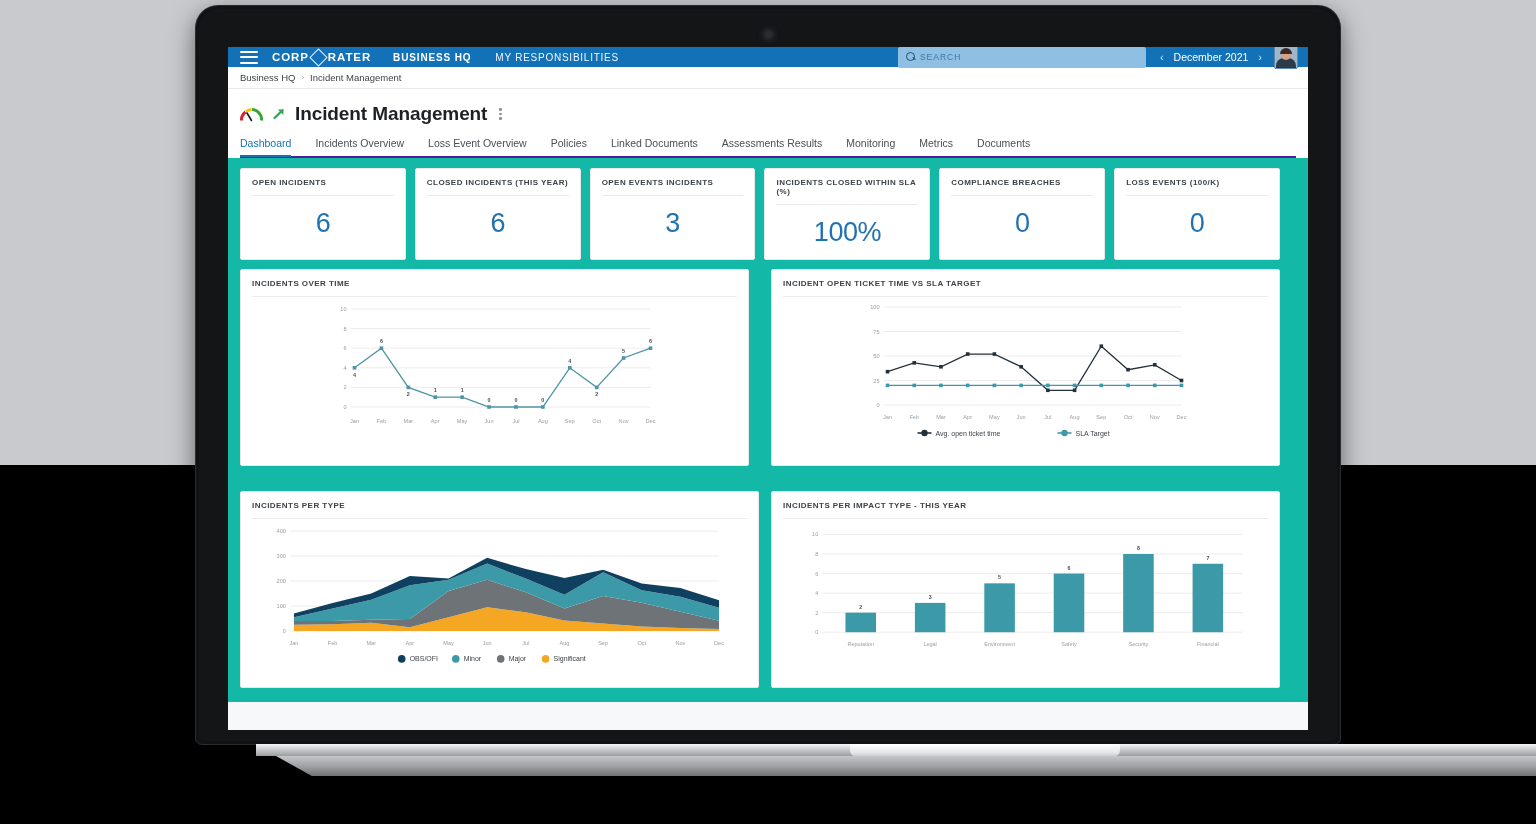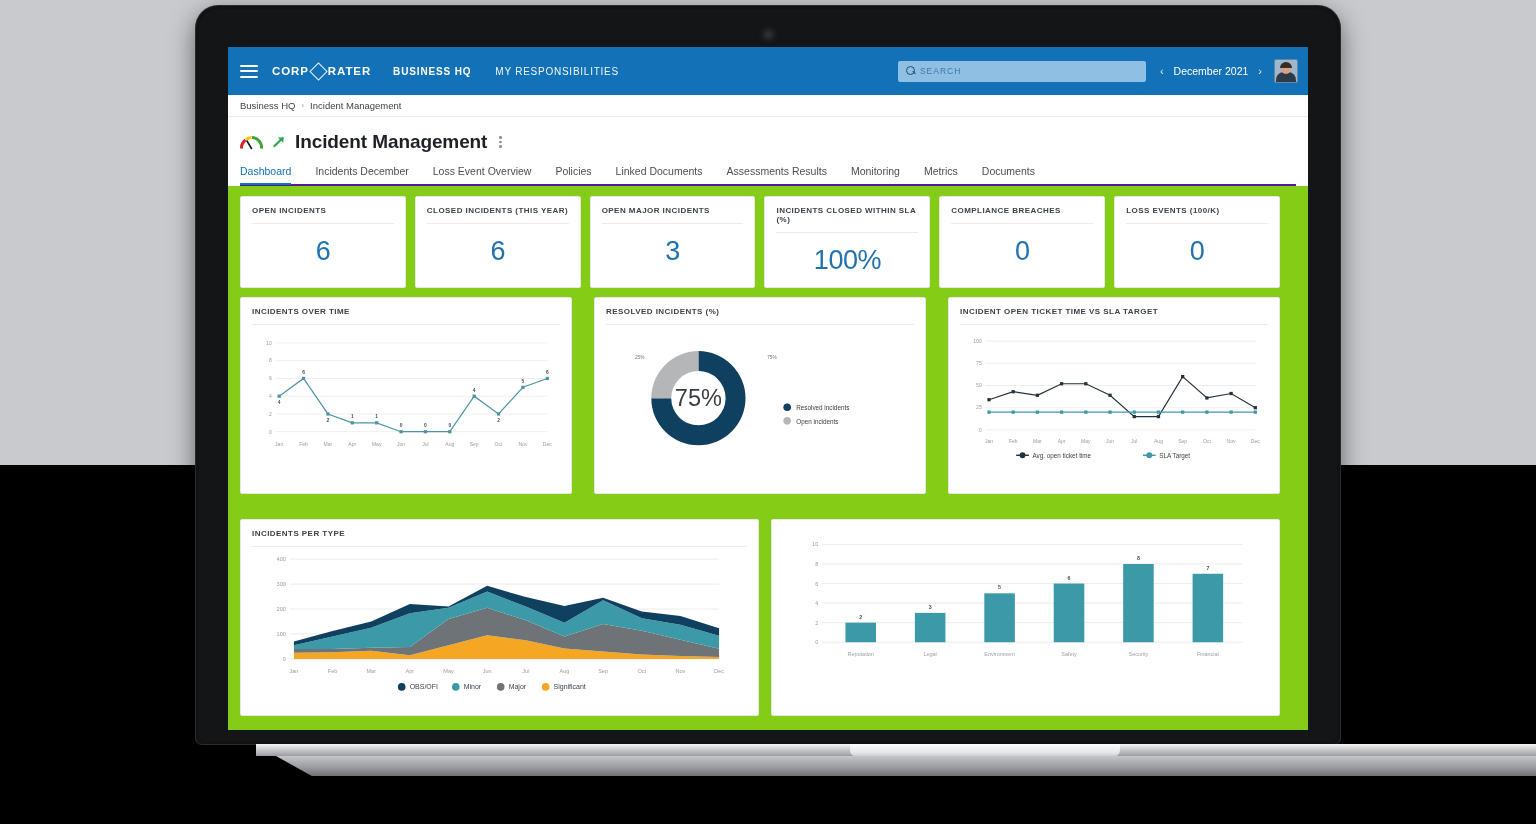--- a/index.html
+++ b/index.html
@@ -57,21 +57,21 @@
   }
   .base-body {
     position:absolute; left:20px; top:12px; width:1376px; height:20px;
     background: linear-gradient(180deg,#c4c6ca 0%, #9b9da1 55%, #6f7175 100%);
     border-radius: 0 0 10px 10px;
     clip-path: polygon(0 0, 100% 0, 97.4% 100%, 2.6% 100%);
   }
 
   
   .topbar {
-    position:relative; height:48px; background:#1271b7; display:flex; align-items:center;
+    position:relative; height:20px; background:#1271b7; display:flex; align-items:center;
     padding: 0 10px 0 12px; color:#fff;
   }
   .hamburger { width:18px; height:13px; display:flex; flex-direction:column; justify-content:space-between; cursor:pointer; margin-right:14px; }
   .hamburger span { display:block; height:2px; background:#fff; border-radius:1px; }
   .brand { display:flex; align-items:center; gap:4px; font-size:11.5px; font-weight:bold; letter-spacing:.9px; margin-right:22px; }
   .brand .diamond { width:13px; height:13px; border:1.3px solid #fff; transform:rotate(45deg); display:inline-block; opacity:.9; margin:0 -1px; }
   .navlink { font-size:10px; font-weight:bold; letter-spacing:.85px; margin-right:24px; cursor:pointer; }
   .navlink.dim { font-weight:normal; opacity:.94; letter-spacing:.75px; }
   .topbar-right { margin-left:auto; display:flex; align-items:center; gap:0; }
   .searchbox {
@@ -115,21 +115,21 @@
 
   .tabs { display:flex; gap:0; margin-top:12px; border-bottom:2px solid #4c1d95; }
   .tab {
     font-size:10.5px; color:#4a5055; padding:0 12px 7px 12px; cursor:pointer; position:relative; white-space:nowrap;
   }
   .tab:first-child { padding-left:0; }
   .tab.active { color:#1271b7; }
   .tab.active::after { content:""; position:absolute; left:0; right:12px; bottom:-1px; height:2px; background:#1271b7; }
 
   
-  .board { background:#84cc16; padding:10px 28px 14px 12px; min-height:492px; }
+  .board { background:#14b8a6; padding:10px 28px 14px 12px; min-height:492px; }
   .kpi-row { display:flex; gap:9px; }
   .card {
     background:#fff; border:1px solid #e6e8ea; border-radius:2px;
   }
   .kpi { flex:1; height:92px; padding:9px 11px 0 11px; }
   .kpi-label { font-size:8px; font-weight:bold; letter-spacing:.45px; color:#3d4348; padding-bottom:8px; border-bottom:1px solid #e9ebed; }
   .kpi-value { text-align:center; font-size:27px; color:#2072b1; font-weight:normal; margin-top:12px; letter-spacing:-.5px; }
 
   .chart-row { display:flex; gap:22px; margin-top:9px; }
   .chart-card { flex:1; height:197px; padding:9px 11px 0 11px; position:relative; }
@@ -222,21 +222,21 @@
             <span class="page-title">Incident Management</span>
             <span class="kebab">
                 <i></i>
                 <i></i>
                 <i></i>
               </span>
           </div>
 
           <div class="tabs">
             <div class="tab active">Dashboard</div>
-            <div class="tab">Incidents December</div>
+            <div class="tab">Incidents Overview</div>
             <div class="tab">Loss Event Overview</div>
             <div class="tab">Policies</div>
             <div class="tab">Linked Documents</div>
             <div class="tab">Assessments Results</div>
             <div class="tab">Monitoring</div>
             <div class="tab">Metrics</div>
             <div class="tab">Documents</div>
           </div>
         </div>
 
@@ -245,21 +245,21 @@
           <div class="kpi-row">
             <div class="card kpi">
               <div class="kpi-label">OPEN INCIDENTS</div>
               <div class="kpi-value">6</div>
             </div>
             <div class="card kpi">
               <div class="kpi-label">CLOSED INCIDENTS (THIS YEAR)</div>
               <div class="kpi-value">6</div>
             </div>
             <div class="card kpi">
-              <div class="kpi-label">OPEN MAJOR INCIDENTS</div>
+              <div class="kpi-label">OPEN EVENTS INCIDENTS</div>
               <div class="kpi-value">3</div>
             </div>
             <div class="card kpi">
               <div class="kpi-label">INCIDENTS CLOSED WITHIN SLA (%)</div>
               <div class="kpi-value">100%</div>
             </div>
             <div class="card kpi">
               <div class="kpi-label">COMPLIANCE BREACHES</div>
               <div class="kpi-value">0</div>
             </div>
@@ -321,36 +321,20 @@
                     <text x="191.45454545454547" y="126" class="ax-t" text-anchor="middle">Jul</text>
                     <text x="218.36363636363637" y="126" class="ax-t" text-anchor="middle">Aug</text>
                     <text x="245.27272727272728" y="126" class="ax-t" text-anchor="middle">Sep</text>
                     <text x="272.1818181818182" y="126" class="ax-t" text-anchor="middle">Oct</text>
                     <text x="299.09090909090907" y="126" class="ax-t" text-anchor="middle">Nov</text>
                     <text x="326" y="126" class="ax-t" text-anchor="middle">Dec</text>
                   </svg>
               </div>
             </div>
 
-            <div class="card chart-card">
-              <div class="chart-title">RESOLVED INCIDENTS (%)</div>
-              <div class="chart-body">
-                <svg id="svg-donut" viewBox="0 0 340 150" width="100%" height="150">
-                    <path d="M102 21 A52 52 0 1 1 50 73 L72 73 A30 30 0 1 0 102 43 Z" fill="#10405f"></path>
-                    <path d="M50 73 A52 52 0 0 1 101.99999999999999 21 L102 43 A30 30 0 0 0 72 73 Z" fill="#b4b6b8"></path>
-                    <text x="102" y="82" class="donut-center">75%</text>
-                    <text x="32" y="30" class="donut-lab">25%</text>
-                    <text x="178" y="30" class="donut-lab">75%</text>
-                    <circle cx="200" cy="83" r="4.2" fill="#10405f"></circle>
-                    <text x="210" y="86" class="lg">Resolved incidents</text>
-                    <circle cx="200" cy="98" r="4.2" fill="#b4b6b8"></circle>
-                    <text x="210" y="101" class="lg">Open incidents</text>
-                  </svg>
-              </div>
-            </div>
 
             <div class="card chart-card">
               <div class="chart-title">INCIDENT OPEN TICKET TIME VS SLA TARGET</div>
               <div class="chart-body">
                 <svg id="svg-line2" viewBox="0 0 340 150" width="100%" height="150">
                     <line x1="28" y1="108" x2="326" y2="108" class="grid"></line>
                     <text x="24" y="110" class="ax-y">0</text>
                     <line x1="28" y1="83.5" x2="326" y2="83.5" class="grid"></line>
                     <text x="24" y="85.5" class="ax-y">25</text>
                     <line x1="28" y1="59" x2="326" y2="59" class="grid"></line>
@@ -444,20 +428,21 @@
                     <circle cx="204.2" cy="140" r="3.8" fill="#3c9aa8"></circle>
                     <text x="212.2" y="142.5" class="lg">Minor</text>
                     <circle cx="249.2" cy="140" r="3.8" fill="#6e7377"></circle>
                     <text x="257.2" y="142.5" class="lg">Major</text>
                     <circle cx="294.2" cy="140" r="3.8" fill="#f5a623"></circle>
                     <text x="302.2" y="142.5" class="lg">Significant</text>
                   </svg>
               </div>
             </div>
             <div class="card wide-card wide-right">
+              <div class="chart-title">INCIDENTS PER IMPACT TYPE - THIS YEAR</div>
               <div class="chart-body">
                 <svg id="svg-bar" viewBox="0 0 496 158" width="100%" height="158">
                     <line x1="40" y1="114" x2="470" y2="114" class="grid"></line>
                     <text x="36" y="116" class="ax-y">0</text>
                     <line x1="40" y1="94" x2="470" y2="94" class="grid"></line>
                     <text x="36" y="96" class="ax-y">2</text>
                     <line x1="40" y1="74" x2="470" y2="74" class="grid"></line>
                     <text x="36" y="76" class="ax-y">4</text>
                     <line x1="40" y1="54" x2="470" y2="54" class="grid"></line>
                     <text x="36" y="56" class="ax-y">6</text>

